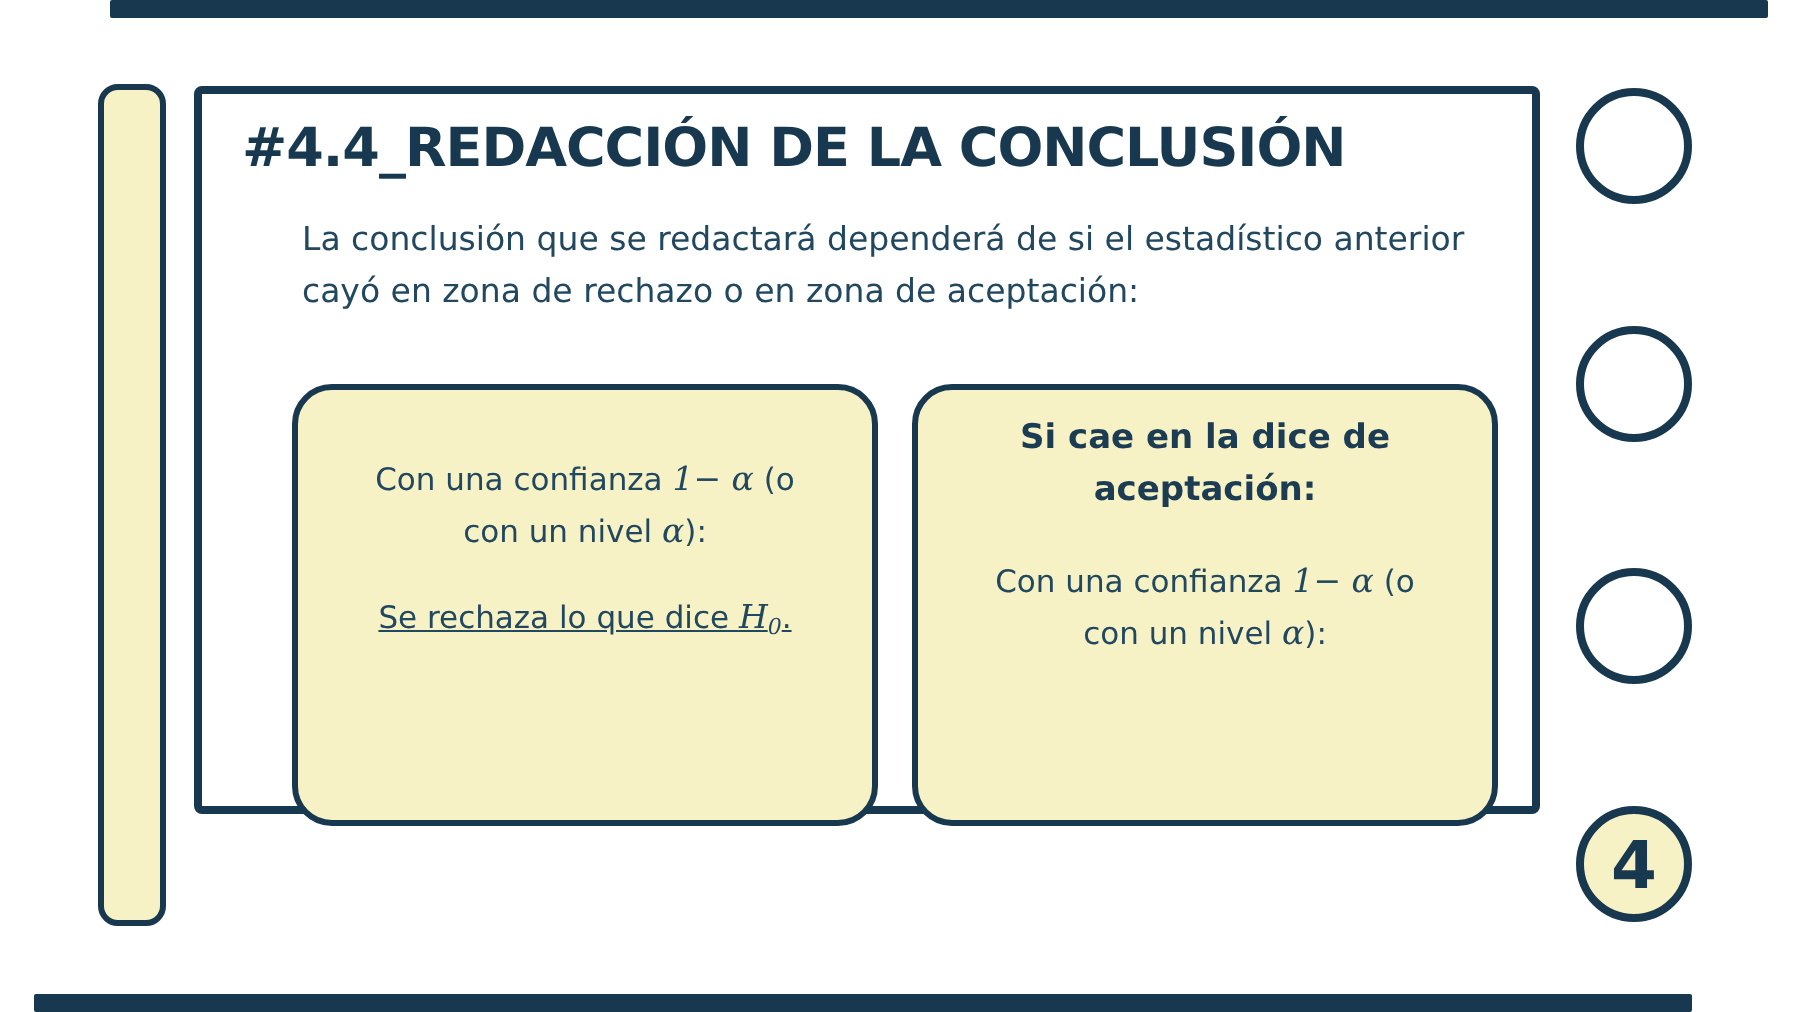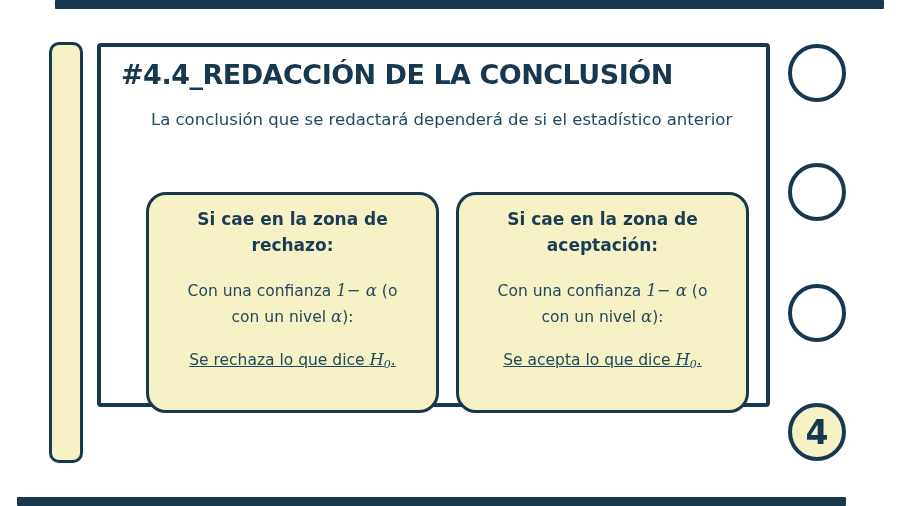--- a/index.html
+++ b/index.html
@@ -80,34 +80,32 @@
 
   <div class="bar bar-top"></div>
   <div class="bar bar-bottom"></div>
 
   <div class="side-strip"></div>
 
   <div class="card">
 
     <h1 class="title">#4.4_REDACCIÓN DE LA CONCLUSIÓN</h1>
 
-    <p class="intro"><span>La conclusión que se redactará dependerá de si el estadístico anterior</span><br></p>
+    <p class="intro"><span>La conclusión que se redactará dependerá de si el estadístico anterior</span><br><span>cayó en zona de rechazo o en zona de aceptación:</span></p>
 
     <div class="boxes">
 
       <div class="info-box">
-        <div class="box-heading">Si cae en la zona de rechazo:</div>
         <p class="box-line confidence"><span>Con una confianza </span><span class="math">1− α</span><span> (o con un nivel </span><span class="math">α</span><span>):</span></p>
         <p class="box-line statement"><span>Se rechaza lo que dice </span><span class="math">H</span><span class="math-sub">0</span><span>.</span></p>
       </div>
 
       <div class="info-box">
-        <div class="box-heading">Si cae en la zona de aceptación:</div>
+        <div class="box-heading">Si cae en la dice de aceptación:</div>
         <p class="box-line confidence"><span>Con una confianza </span><span class="math">1− α</span><span> (o con un nivel </span><span class="math">α</span><span>):</span></p>
-        <p class="box-line statement"><span>Se acepta lo que dice </span><span class="math">H</span><span class="math-sub">0</span><span>.</span></p>
       </div>
 
     </div>
   </div>
 
   <div class="dot dot-1"></div>
   <div class="dot dot-2"></div>
   <div class="dot dot-3"></div>
   <div class="dot dot-filled">
       <span>4</span>

